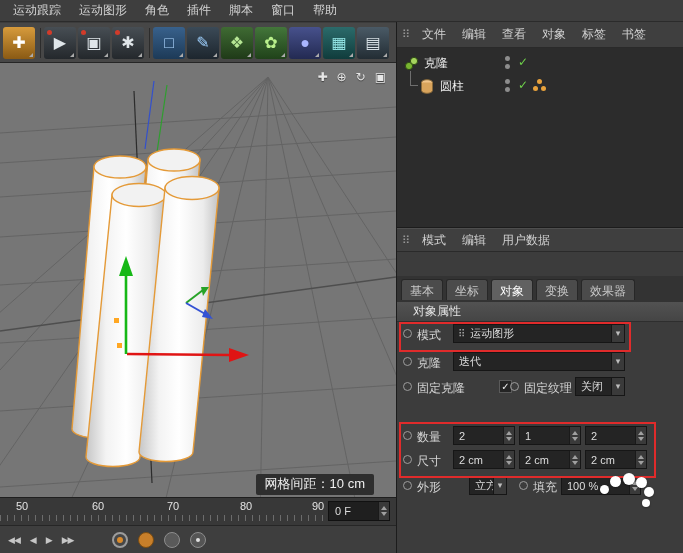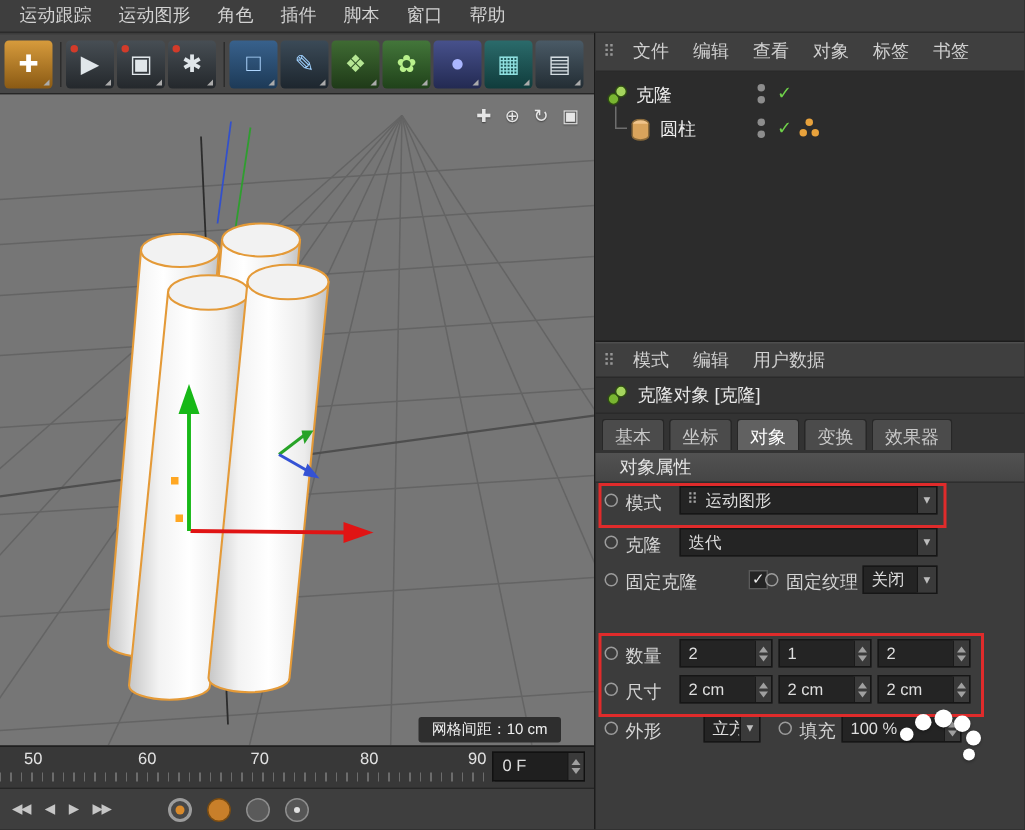--- a/index.html
+++ b/index.html
@@ -27,21 +27,21 @@
   .t7{background:linear-gradient(#3f6b33,#1f3a18);color:#b6e694}
   .t8{background:linear-gradient(#43763a,#20421a);color:#b9f08c}
   .t9{background:linear-gradient(#47518c,#232a52);color:#aab6ff}
   .t10{background:linear-gradient(#2b6b6b,#103c3c);color:#8fe0e0}
   .t11{background:linear-gradient(#4a5a66,#232d34);color:#d4dde2}
 
   
   .viewport{position:absolute;left:0;top:63px;width:396px;height:434px;background:#767676;overflow:hidden}
   .vp-nav{position:absolute;top:7px;right:10px;display:flex;gap:9px;z-index:5}
   .vp-nav .nv{color:#e6e6e6;font-size:12px;text-shadow:0 1px 1px rgba(0,0,0,.45);cursor:default}
-  .grid-chip{position:absolute;right:22px;bottom:2px;background:#2e2e2e;color:#f0f0f0;font-size:10px;
+  .grid-chip{position:absolute;right:22px;bottom:2px;background:#2e2e2e;color:#f0f0f0;font-size:13px;
              padding:1px 9px 2px;border-radius:2px;z-index:5;white-space:nowrap}
 
   
   .ruler{position:absolute;left:0;top:497px;width:396px;height:28px;background:#383838;border-top:1px solid #1f1f1f}
   .ruler .num{position:absolute;top:2px;font-size:11px;color:#e2e2e2}
   .ruler .ticks{position:absolute;left:0;top:17px;width:330px;height:6px;
                 background:repeating-linear-gradient(90deg,#6c6c6c 0,#6c6c6c 1px,transparent 1px,transparent 7px)}
   .frame-field{position:absolute;left:328px;top:3px;width:62px;height:20px;background:#1f1f1f;
                border:1px solid #111;display:flex;align-items:center}
   .frame-field .fv{flex:1;padding-left:6px;font-size:11px;color:#ddd}
@@ -295,29 +295,20 @@
       </div>
     </div>
 
     <div class="pmenu attr-menu">
       <span class="grip">⠿</span>
       <span class="mi">模式</span>
       <span class="mi">编辑</span>
       <span class="mi">用户数据</span>
     </div>
 
-    <div class="attr-title">
-      <span class="obj-icon">
-        <svg width="15" height="15">
-            <circle cx="5" cy="10" r="3.6" fill="#79b531" stroke="#2f4d12"></circle>
-            <circle cx="10" cy="5" r="3.6" fill="#a5d45e" stroke="#2f4d12"></circle>
-          </svg>
-      </span>
-      <span class="t">克隆对象 [克隆]</span>
-    </div>
 
     <div class="attr-tabs">
       <span class="tab">基本</span>
       <span class="tab">坐标</span>
       <span class="tab active">对象</span>
       <span class="tab">变换</span>
       <span class="tab">效果器</span>
     </div>
 
     <div class="attr-section">对象属性</div>

